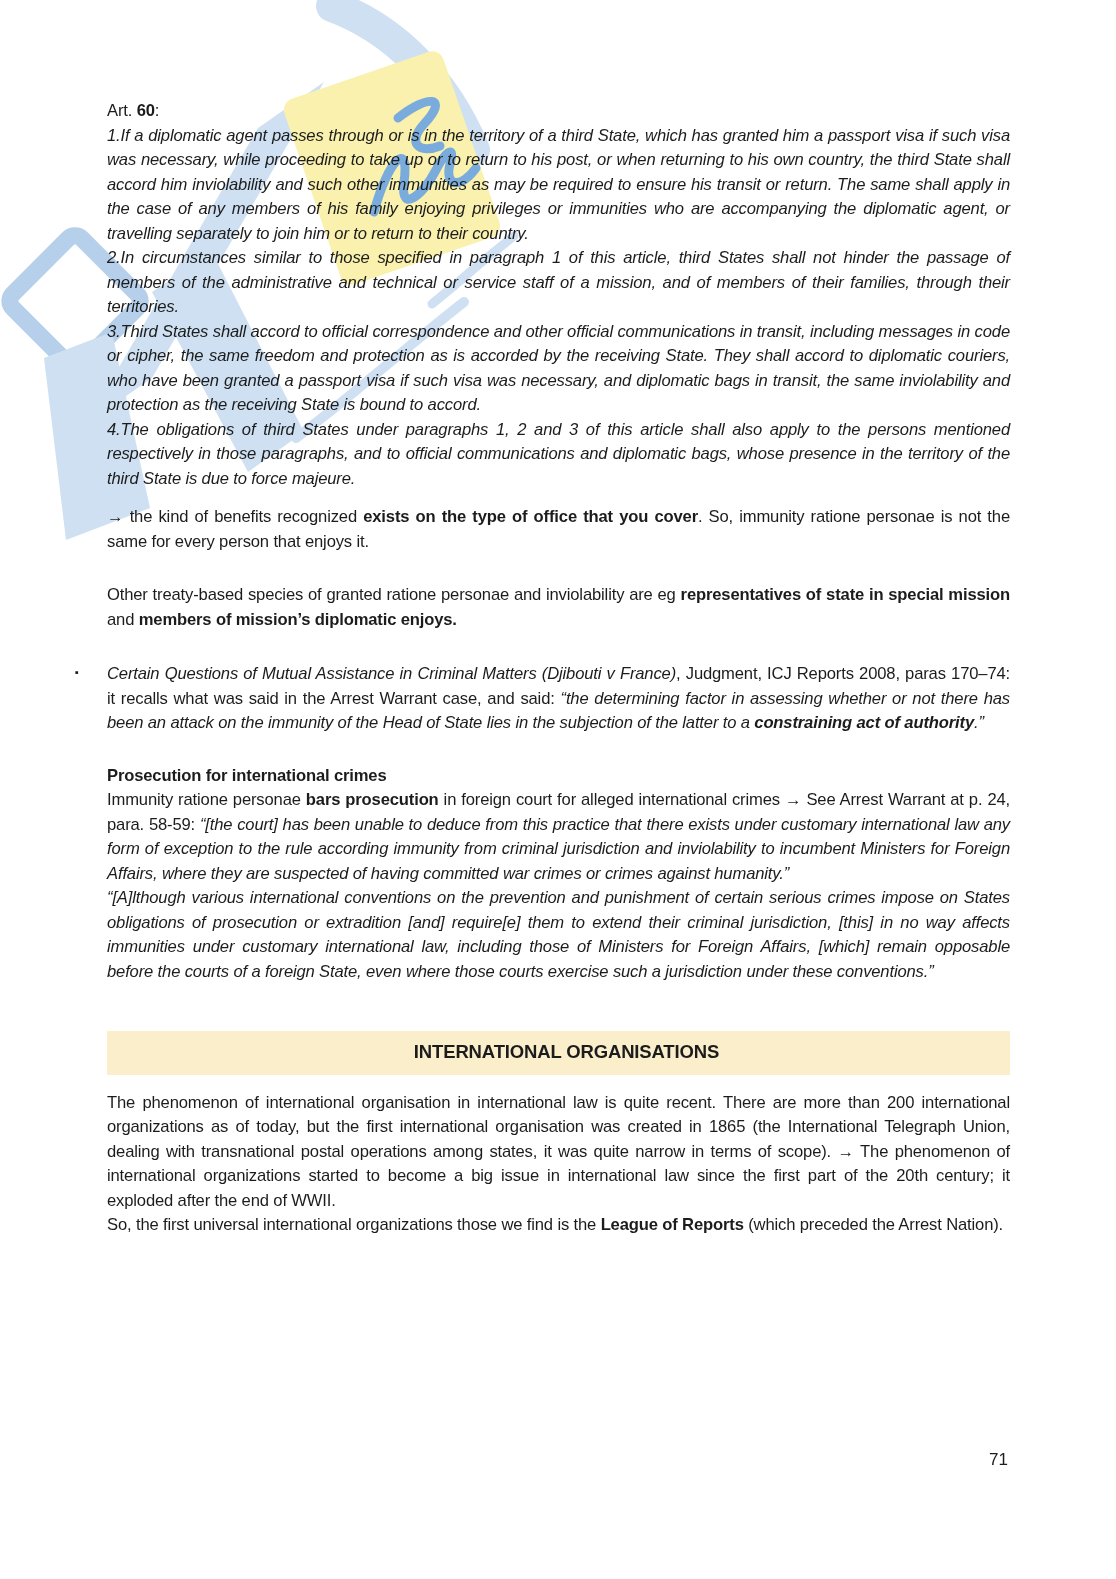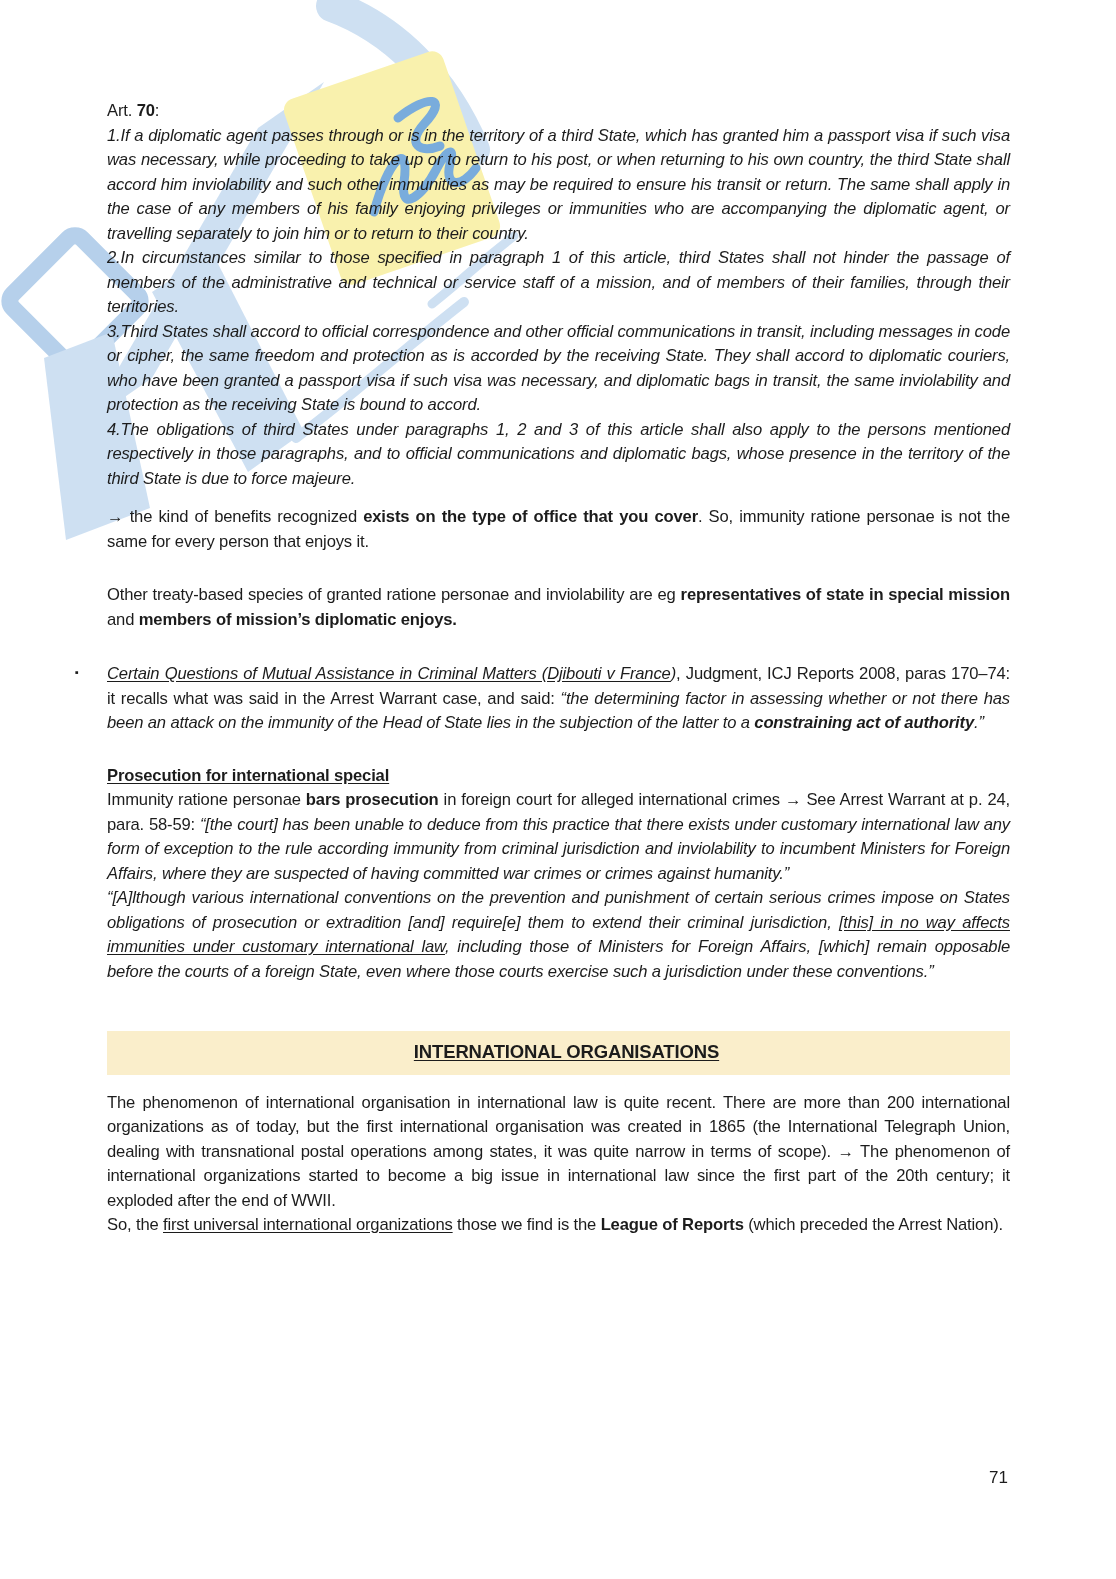--- a/index.html
+++ b/index.html
@@ -13,38 +13,37 @@
     color:var(--text,#1c1c1c);
   }
   .wm{position:absolute;left:0;top:0;z-index:0;}
   .doc{
     position:absolute;left:107px;right:106px;top:99px;z-index:1;
     font-size:16.6px;line-height:24.5px;letter-spacing:-0.15px;
   }
   .doc p{margin:0;text-align:justify;}
   .b{font-weight:bold;}
   .i{font-style:italic;}
-  .u{text-decoration:underline;text-underline-offset:2px;}
+  .u{text-underline-offset:2px;}
   .sp14{height:14px;} .sp28{height:28px;} .sp29{height:29px;}
   .sp30{height:30px;} .sp47{height:47px;} .sp16{height:16px;}
   .bullet-block{position:relative;}
   .bullet-marker{
     position:absolute;left:-32px;top:5px;
     font-size:11px;line-height:11px;
   }
   .banner{
     background:var(--banner-bg,#faeecb);
     text-align:center;
     padding:9px 0 10px 16px;
     font-size:18.5px;
   }
   .page-number{
     position:absolute;right:108px;top:1450px;z-index:1;
     font-size:17px;
-    margin-top:18px;
   }
 </style>
 </head>
 <body>
 
 <div class="page" style="--text: #1c1c1c;">
 
   <svg class="wm" width="1116" height="1579" viewBox="0 0 1116 1579">
     <g opacity="0.9">
 
@@ -64,40 +63,40 @@
         <rect x="308" y="70" width="168" height="196" rx="12" fill="#f9f0a4"></rect>
       </g>
 
       <path d="M 374 212 c 14 -52 36 -74 30 -30 c -4 32 18 14 32 -12 c 8 -16 20 -28 14 -6 c -6 24 12 24 26 4" fill="none" stroke-width="9" stroke-linecap="round" stroke="#6aa3d8"></path>
       <path d="M 398 118 c 30 -24 52 -22 26 6 c -18 20 -4 30 16 22" fill="none" stroke-width="9" stroke-linecap="round" stroke="#6aa3d8"></path>
     </g>
   </svg>
 
   <div class="doc">
 
-    <p><span>Art. </span><span class="b">70</span><span>:</span></p>
+    <p><span>Art. </span><span class="b">60</span><span>:</span></p>
     <p><span class="i">1.If a diplomatic agent passes through or is in the territory of a third State, which has granted him a passport visa if such visa was necessary, while proceeding to take up or to return to his post, or when returning to his own country, the third State shall accord him inviolability and such other immunities as may be required to ensure his transit or return. The same shall apply in the case of any members of his family enjoying privileges or immunities who are accompanying the diplomatic agent, or travelling separately to join him or to return to their country.</span></p>
     <p><span class="i">2.In circumstances similar to those specified in paragraph 1 of this article, third States shall not hinder the passage of members of the administrative and technical or service staff of a mission, and of members of their families, through their territories.</span></p>
     <p><span class="i">3.Third States shall accord to official correspondence and other official communications in transit, including messages in code or cipher, the same freedom and protection as is accorded by the receiving State. They shall accord to diplomatic couriers, who have been granted a passport visa if such visa was necessary, and diplomatic bags in transit, the same inviolability and protection as the receiving State is bound to accord.</span></p>
     <p><span class="i">4.The obligations of third States under paragraphs 1, 2 and 3 of this article shall also apply to the persons mentioned respectively in those paragraphs, and to official communications and diplomatic bags, whose presence in the territory of the third State is due to force majeure.</span></p>
 
     <div class="sp14"></div>
     <p><span>→ the kind of benefits recognized </span><span class="b">exists on the type of office that you cover</span><span>. So, immunity ratione personae is not the same for every person that enjoys it.</span></p>
 
     <div class="sp29"></div>
     <p><span>Other treaty-based species of granted ratione personae and inviolability are eg </span><span class="b">representatives of state in special mission</span><span> and </span><span class="b">members of mission’s diplomatic enjoys.</span></p>
 
     <div class="sp30"></div>
     <div class="bullet-block">
       <span class="bullet-marker">▪</span>
       <p><span class="i u">Certain Questions of Mutual Assistance in Criminal Matters (Djibouti v France</span><span class="i">)</span><span>, Judgment, ICJ Reports 2008, paras 170–74: it recalls what was said in the Arrest Warrant case, and said: </span><span class="i">“the determining factor in assessing whether or not there has been an attack on the immunity of the Head of State lies in the subjection of the latter to a </span><span class="b i">constraining act of authority</span><span class="i">.”</span></p>
     </div>
 
     <div class="sp28"></div>
-    <p><span class="b u">Prosecution for international special</span></p>
+    <p><span class="b u">Prosecution for international crimes</span></p>
     <p><span>Immunity ratione personae </span><span class="b">bars prosecution</span><span> in foreign court for alleged international crimes → See Arrest Warrant at p. 24, para. 58-59: </span><span class="i">“[the court] has been unable to deduce from this practice that there exists under customary international law any form of exception to the rule according immunity from criminal jurisdiction and inviolability to incumbent Ministers for Foreign Affairs, where they are suspected of having committed war crimes or crimes against humanity.”</span></p>
     <p><span class="i">“[A]lthough various international conventions on the prevention and punishment of certain serious crimes impose on States obligations of prosecution or extradition [and] require[e] them to extend their criminal jurisdiction, </span><span class="i u">[this] in no way affects immunities under customary international law</span><span class="i">, including those of Ministers for Foreign Affairs, [which] remain opposable before the courts of a foreign State, even where those courts exercise such a jurisdiction under these conventions.”</span></p>
 
     <div class="sp47"></div>
     <div class="banner" style="--banner-bg: #faeecb;">
       <span><span class="b u">INTERNATIONAL ORGANISATIONS</span></span>
     </div>
 
     <div class="sp16"></div>
     <p><span>The phenomenon of international organisation in international law is quite recent. There are more than 200 international organizations as of today, but the first international organisation was created in 1865 (the International Telegraph Union, dealing with transnational postal operations among states, it was quite narrow in terms of scope). → The phenomenon of international organizations started to become a big issue in international law since the first part of the 20th century; it exploded after the end of WWII.</span></p>

